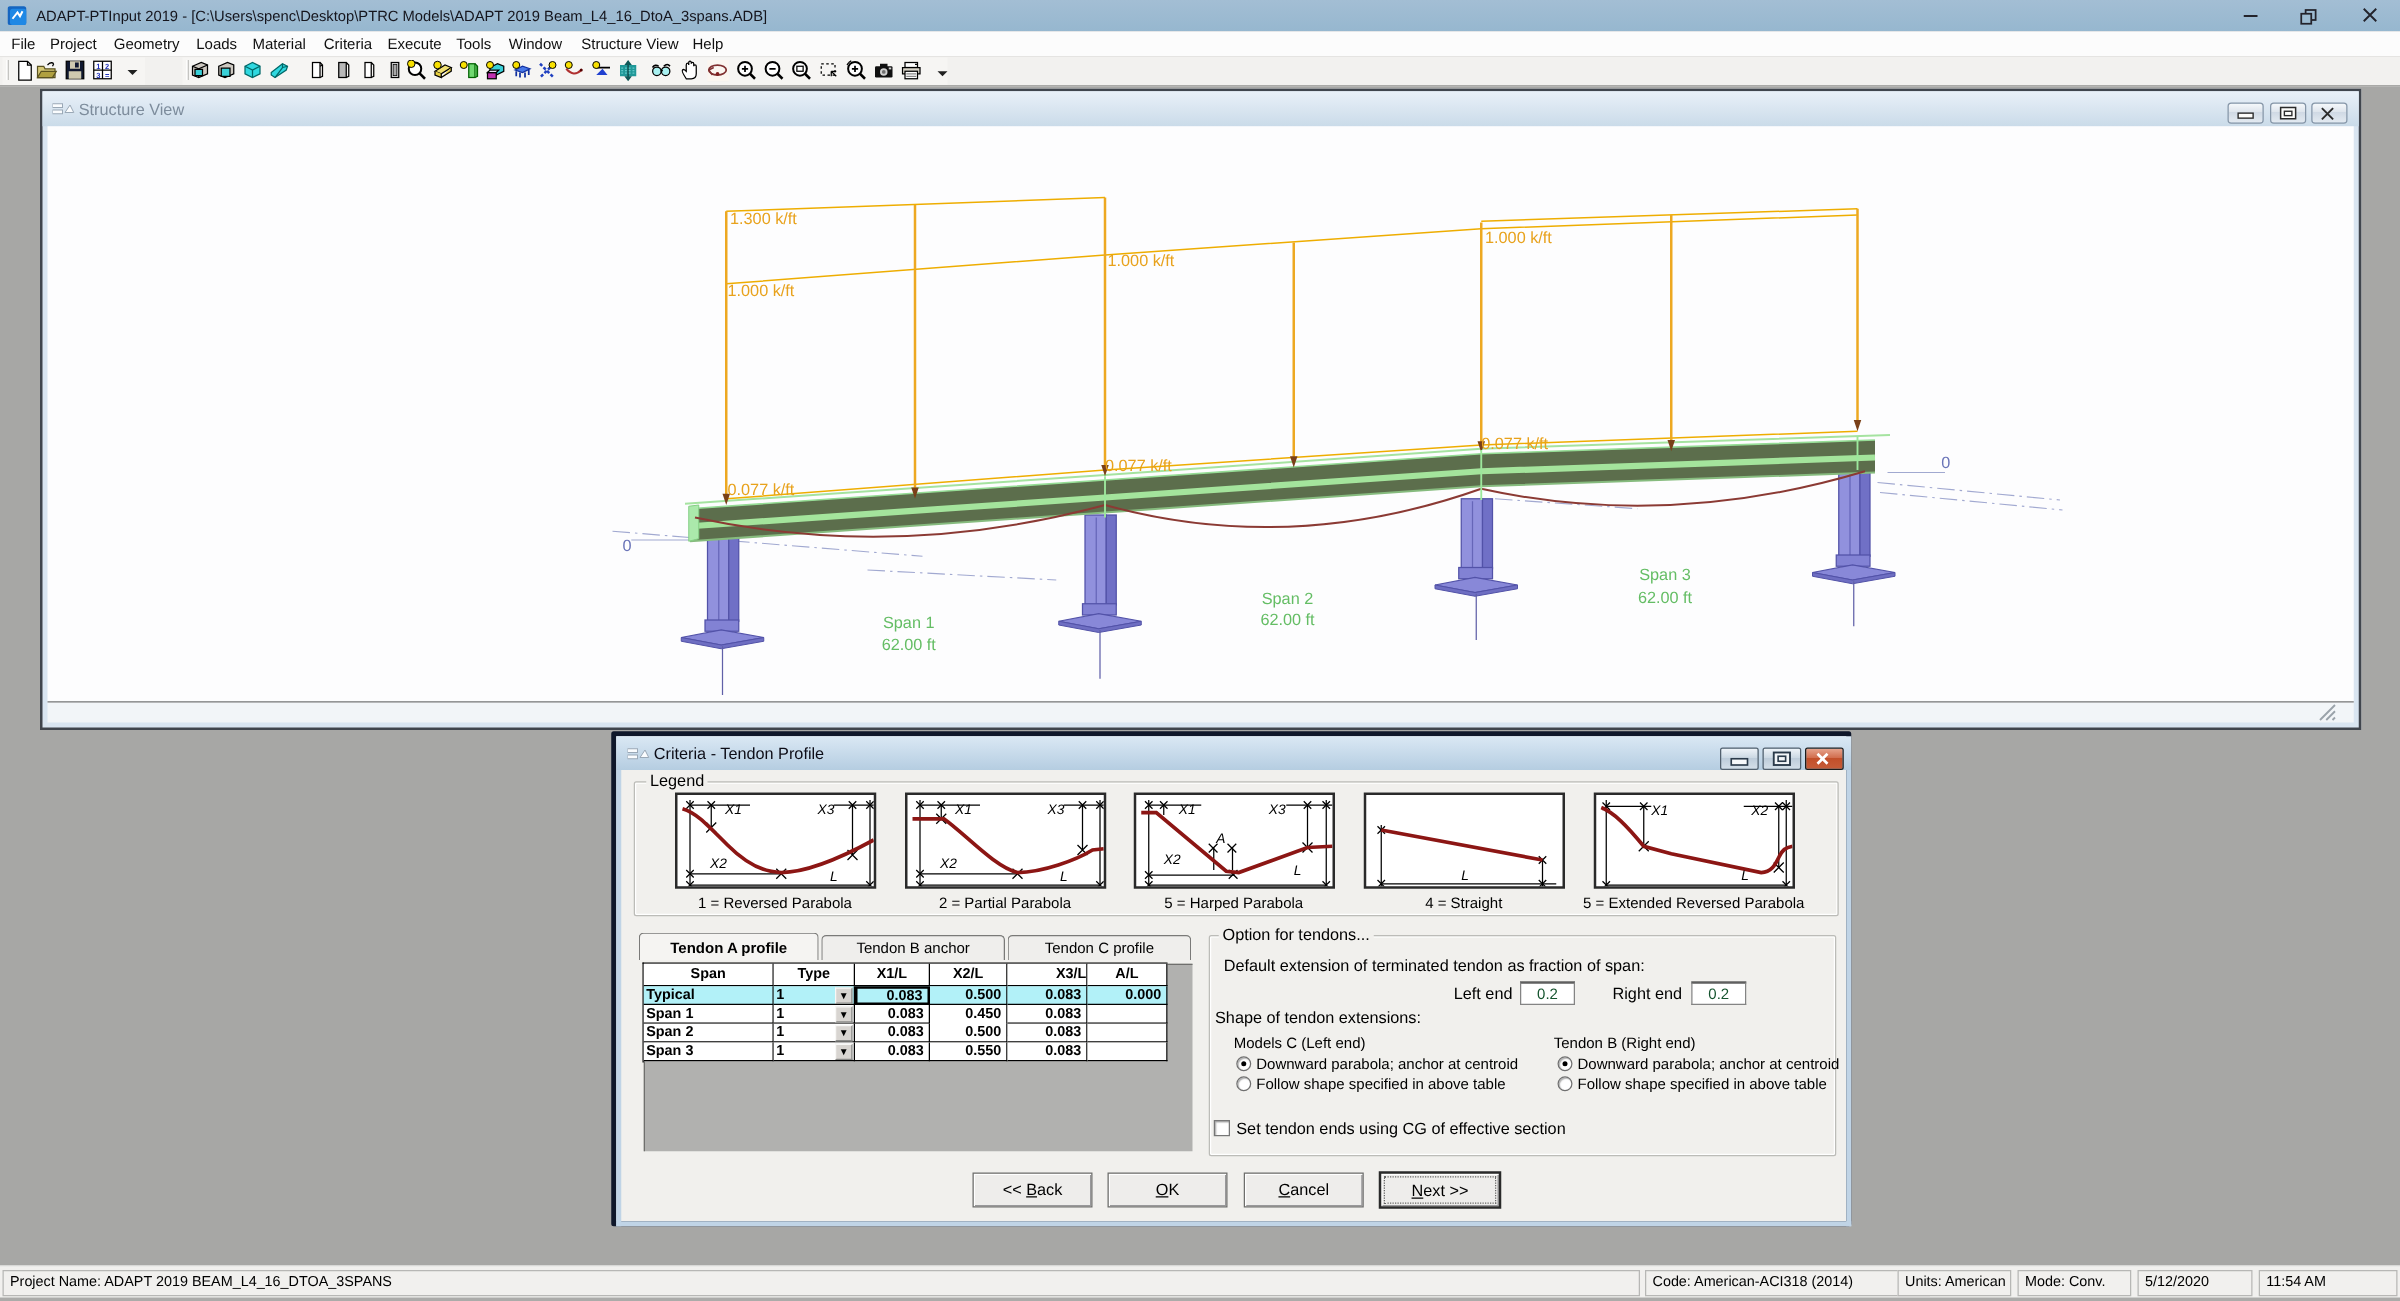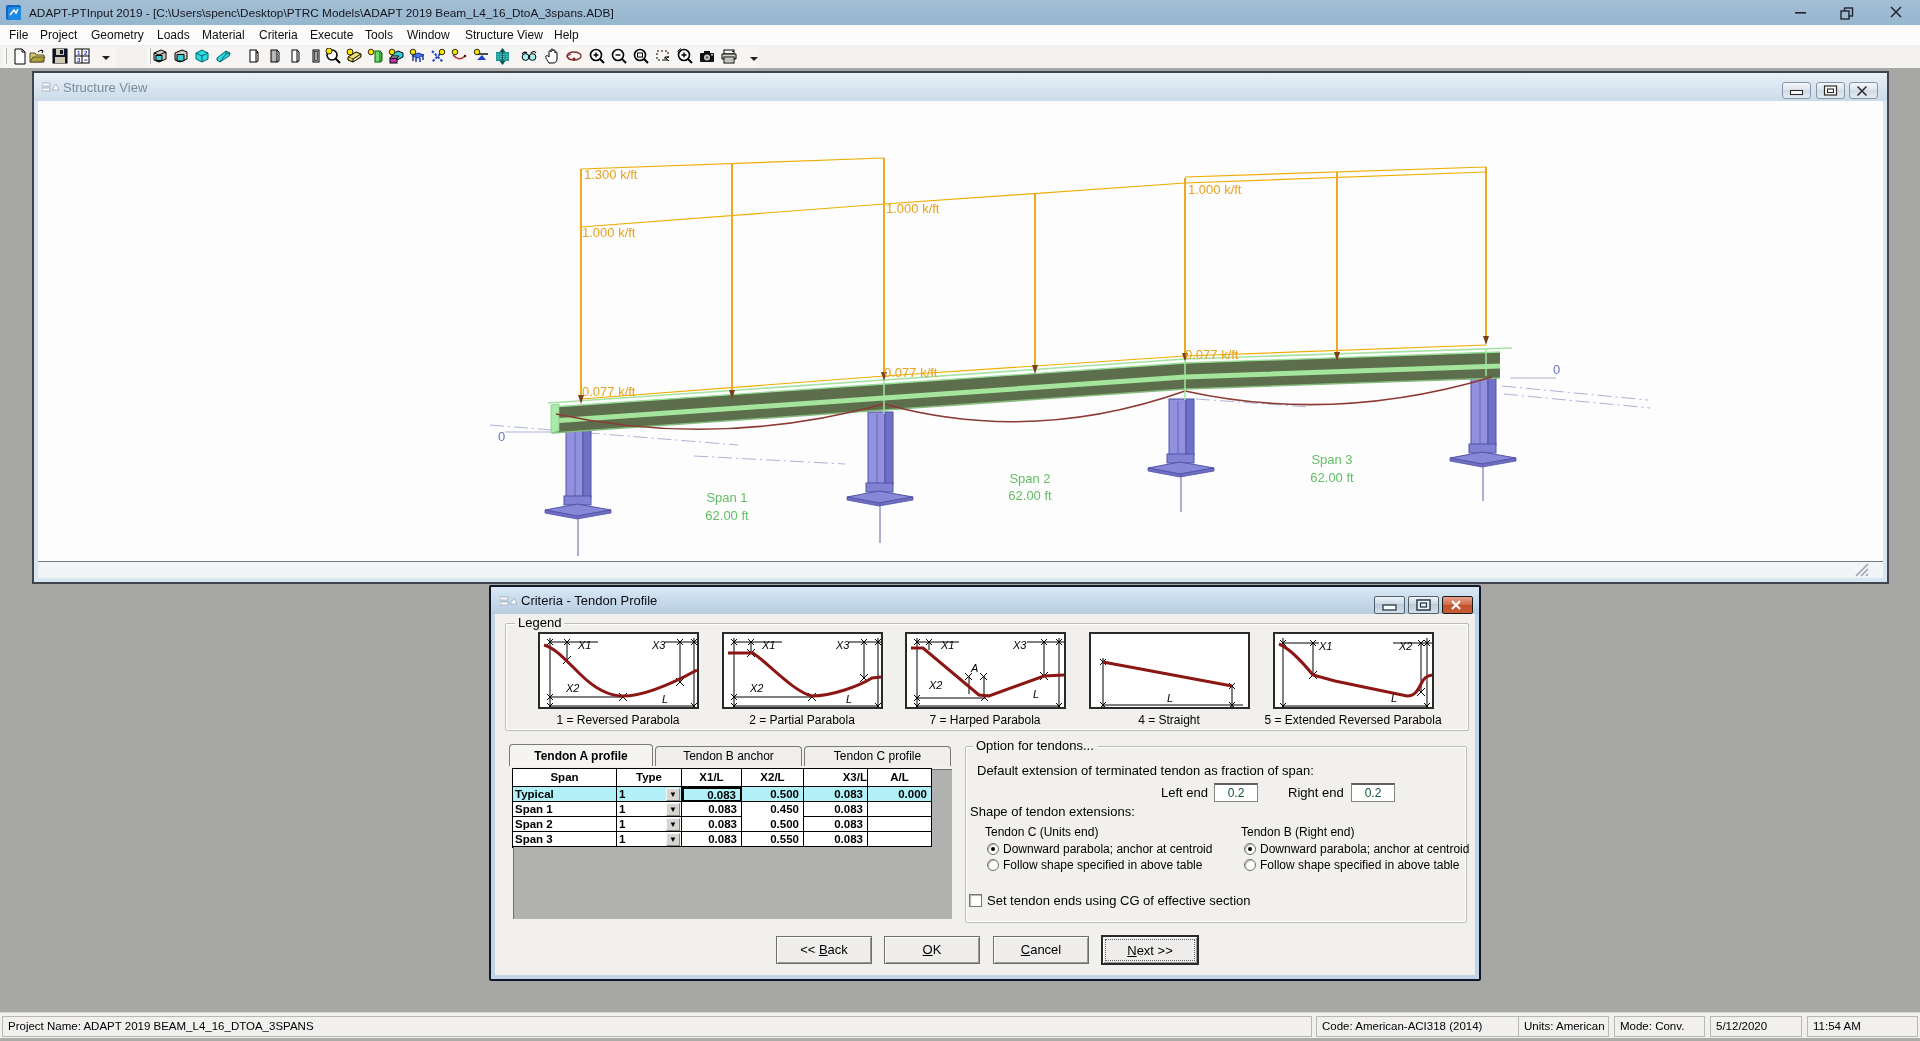--- a/index.html
+++ b/index.html
@@ -19,21 +19,21 @@
 
 
 #mdiwin { left:32px; top:71px; width:1857px; height:513px; background:#d9e5f1; border:2px solid #40454d; }
 #mdititle { left:0; top:0; width:1853px; height:28px; background:linear-gradient(#e9f0f8,#cadbe9); }
 #mdititletext { left:29px; top:7px; font-size:13px; color:#7d8c9c; }
 .winbtn { position:absolute; top:9px; width:29px; height:17px; border:1px solid #8696a8; border-radius:3px; background:linear-gradient(#f5f8fb,#dde4ec 45%,#cfd9e4 45%,#e3eaf1); }
 #mdicanvas { left:4px; top:28px; width:1845px; height:460px; background:#fdfdfe; }
 #mdibottom { left:4px; top:488px; width:1845px; height:17px; background:#f2f5f8; border-top:1px solid #787878; }
 
 
-#dlg { left:489px; top:585px; width:992px; height:396px; background:#f1f0ed; border:2px solid #0f172a; border-radius:2px; }
+#dlg { left:489px; top:585px; width:992px; height:396px; background:#f1f0ed; border:4px solid #0f172a; border-radius:2px; }
 #dlgtitle { left:0; top:0; width:988px; height:27px; background:linear-gradient(#dae8f4,#b5cde1); }
 #dlgtitletext { left:30px; top:6px; font-size:13px; color:#0d0d17; }
 #dlgframeL { left:0; top:27px; width:4px; height:365px; background:#c0d4e6; }
 #dlgframeR { left:984px; top:27px; width:4px; height:365px; background:#c0d4e6; }
 #dlgframeB { left:0; top:388px; width:988px; height:4px; background:#c0d4e6; }
 .dbtn { position:absolute; top:9px; width:31px; height:18px; border:1px solid #52606e; border-radius:2px; }
 .groupbox { position:absolute; border:1px solid #bcbcb8; border-radius:2px; box-shadow:inset 0 0 0 1px #ffffff; }
 .gblabel { position:absolute; top:-8px; font-size:13px; color:#000; background:#f1f0ed; padding:0 3px; }
 .legbox { position:absolute; top:45px; width:161px; height:77px; background:#fff; border:2px solid #2a2a2a;font-style:italic; }
 .legcap { position:absolute; top:126px; font-size:12px; color:#000; width:200px; text-align:center; }
@@ -518,21 +518,21 @@
         <path d="M4 10 C 14 14 24 24 38 41 L 60 47 L 132 62 C 140 62 143 56 146 50 C 149 44 151 42 157 41" stroke="#8c1614" stroke-width="3" fill="none"></path>
         <g font-size="11" fill="#000">
             <text x="44" y="16">X1</text>
             <text x="124" y="16">X2</text>
             <text x="116" y="68">L</text>
           </g>
       </svg>
     </div>
     <div class="legcap" style="left:27px">1 = Reversed Parabola</div>
     <div class="legcap" style="left:211px">2 = Partial Parabola</div>
-    <div class="legcap" style="left:394px">7 = Harped Parabola</div>
+    <div class="legcap" style="left:394px">5 = Harped Parabola</div>
     <div class="legcap" style="left:578px">4 = Straight</div>
     <div class="legcap" style="left:762px">5 = Extended Reversed Parabola</div>
 
     <div class="tab" style="left:18px;top:157px;width:144px;height:22px;font-weight:bold;background:#f5f4f2;line-height:22px;z-index:2">Tendon A profile</div>
     <div class="tab" style="left:164px;top:159px;width:147px;height:20px;line-height:19px">Tendon B anchor</div>
     <div class="tab" style="left:313px;top:159px;width:147px;height:20px;line-height:19px">Tendon C profile</div>
 
     <div class="abs" id="tblcomp"></div>
     <div class="abs" style="left:21px;top:181px;width:420px;height:80px;border-top:1px solid #000;border-left:1px solid #000">
 
@@ -578,21 +578,21 @@
     </div>
 
     <div class="groupbox" style="left:474px;top:159px;width:502px;height:177px"></div>
     <div class="gblabel" style="left:482px;top:151px">Option for tendons...</div>
     <div class="optxt" style="left:486px;top:176px">Default extension of terminated tendon as fraction of span:</div>
     <div class="optxt" style="left:670px;top:198px">Left end</div>
     <div class="inpbox" style="left:723px;top:196px">0.2</div>
     <div class="optxt" style="left:797px;top:198px">Right end</div>
     <div class="inpbox" style="left:860px;top:196px">0.2</div>
     <div class="optxt" style="left:479px;top:217px">Shape of tendon extensions:</div>
-    <div class="optxt" style="left:494px;top:238px;font-size:12px">Tendon C (Units end)</div>
+    <div class="optxt" style="left:494px;top:238px;font-size:12px">Models C (Left end)</div>
     <div class="optxt" style="left:750px;top:238px;font-size:12px">Tendon B (Right end)</div>
     <div class="radio sel" style="left:496px;top:256px"></div>
     <div class="optxt" style="left:512px;top:255px;font-size:12px">Downward parabola; anchor at centroid</div>
     <div class="radio" style="left:496px;top:272px"></div>
     <div class="optxt" style="left:512px;top:271px;font-size:12px">Follow shape specified in above table</div>
     <div class="radio sel" style="left:753px;top:256px"></div>
     <div class="optxt" style="left:769px;top:255px;font-size:12px">Downward parabola; anchor at centroid</div>
     <div class="radio" style="left:753px;top:272px"></div>
     <div class="optxt" style="left:769px;top:271px;font-size:12px">Follow shape specified in above table</div>
     <div class="chk" style="left:478px;top:307px"></div>

